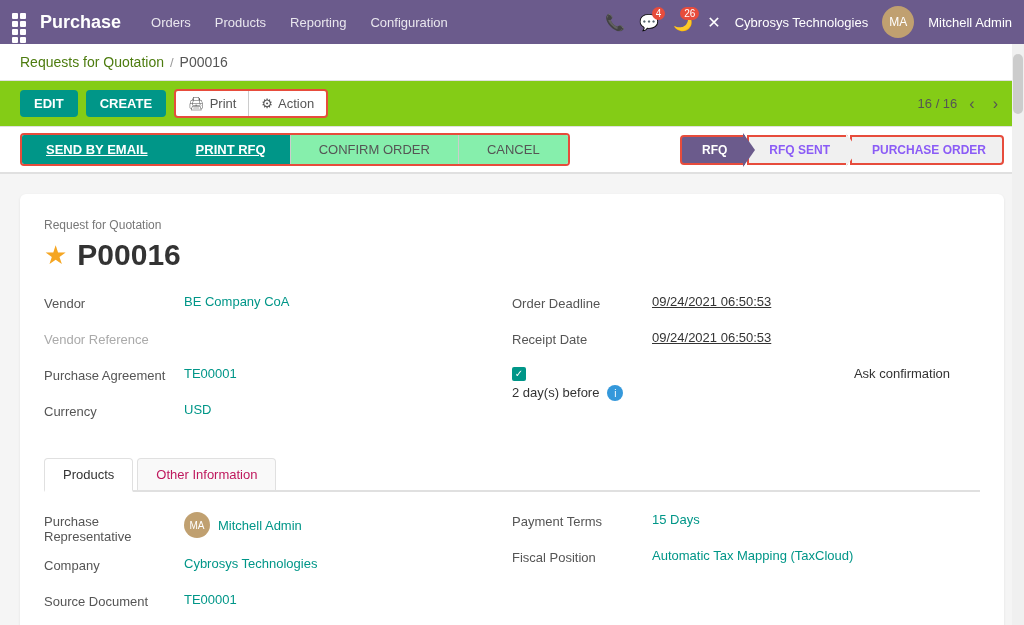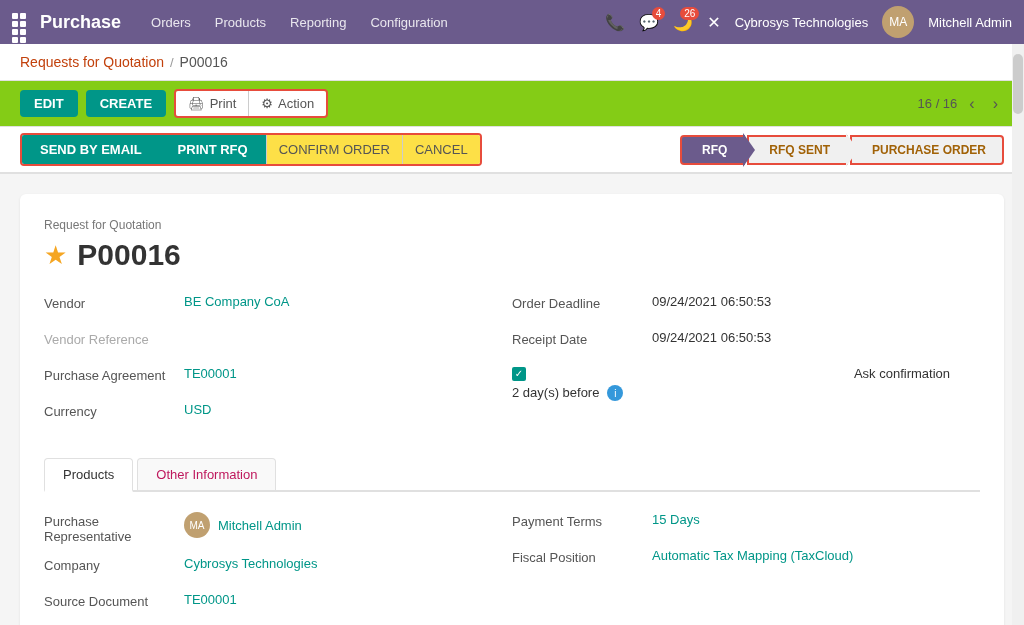--- a/index.html
+++ b/index.html
@@ -29,21 +29,21 @@
 
     
     .breadcrumb-bar {
       background: white;
       padding: 10px 20px;
       display: flex;
       align-items: center;
       gap: 6px;
       border-bottom: 1px solid #e0e0e0;
     }
-    .breadcrumb-link { color: #c2410c; font-size: 14px; cursor: pointer; }
+    .breadcrumb-link { color: #4d7c0f; font-size: 14px; cursor: pointer; }
     .breadcrumb-sep { color: #999; }
     .breadcrumb-current { color: #555; font-size: 14px; font-weight: 500; }
 
     
     .action-bar {
       background: #84cc16;
       padding: 8px 20px;
       display: flex;
       align-items: center;
       gap: 8px;
@@ -81,42 +81,43 @@
       align-items: center;
       border: 2px solid #e74c3c;
       border-radius: 4px;
       overflow: hidden;
       gap: 0;
     }
     .btn-teal-outline {
       background: #009688;
       color: white;
       border: none;
-      padding: 7px 18px;
+      padding: 7px 24px;
       cursor: pointer;
       font-size: 13px;
       font-weight: bold;
+      text-decoration: underline;
     }
     .btn-secondary-outline {
-      background: #fde047;
+      background: #86efac;
       color: #555;
       border: none;
-      padding: 7px 12px;
+      padding: 7px 28px;
       cursor: pointer;
       font-size: 13px;
       border-left: 1px solid #ccc;
     }
     .status-pipeline { margin-left: auto; display: flex; align-items: center; }
     .pipeline-step {
       display: flex;
       align-items: center;
       padding: 6px 16px 6px 20px;
       font-size: 12px;
       font-weight: bold;
-      color: #a16207;
+      color: #8b5cf6;
       background: #f0f0f0;
       position: relative;
       border: 2px solid #e74c3c;
     }
     .pipeline-step.active {
       background: #6b5b8c;
       color: white;
     }
     .pipeline-step::after {
       content: '';
@@ -158,21 +159,21 @@
       margin-bottom: 22px;
     }
     .star-icon { color: #f5a623; font-size: 26px; }
     .doc-id { font-size: 30px; font-weight: bold; color: #333; }
 
     .form-fields { display: grid; grid-template-columns: 1fr 1fr; gap: 0; }
     .field-col { padding-right: 30px; }
     .field-row { display: flex; align-items: flex-start; margin-bottom: 12px; min-height: 24px; }
     .field-label { width: 140px; min-width: 140px; color: #555; font-size: 13px; padding-top: 2px; }
     .field-value { color: #009688; font-size: 13px; cursor: pointer; }
-    .field-value.plain { color: #333; cursor: default; }
+    .field-value.plain { color: #333; cursor: default; text-decoration: underline; }
     .field-label.light { color: #aaa; }
 
     .delivery-box { margin-top: 10px; }
     .delivery-title { font-weight: bold; color: #333; font-size: 13px; margin-bottom: 6px; }
     .checkbox-row { display: flex; align-items: center; gap: 6px; margin-bottom: 4px; justify-content: space-between; }
     .checkbox-blue { width: 14px; height: 14px; background: #009688; border-radius: 2px; display: flex; align-items: center; justify-content: center; }
     .checkbox-blue::after { content: '✓'; color: white; font-size: 10px; }
     .info-icon { display: inline-flex; align-items: center; justify-content: center; width: 16px; height: 16px; border-radius: 50%; background: #3498db; color: white; font-size: 10px; margin-left: 4px; cursor: pointer; }
 
     

